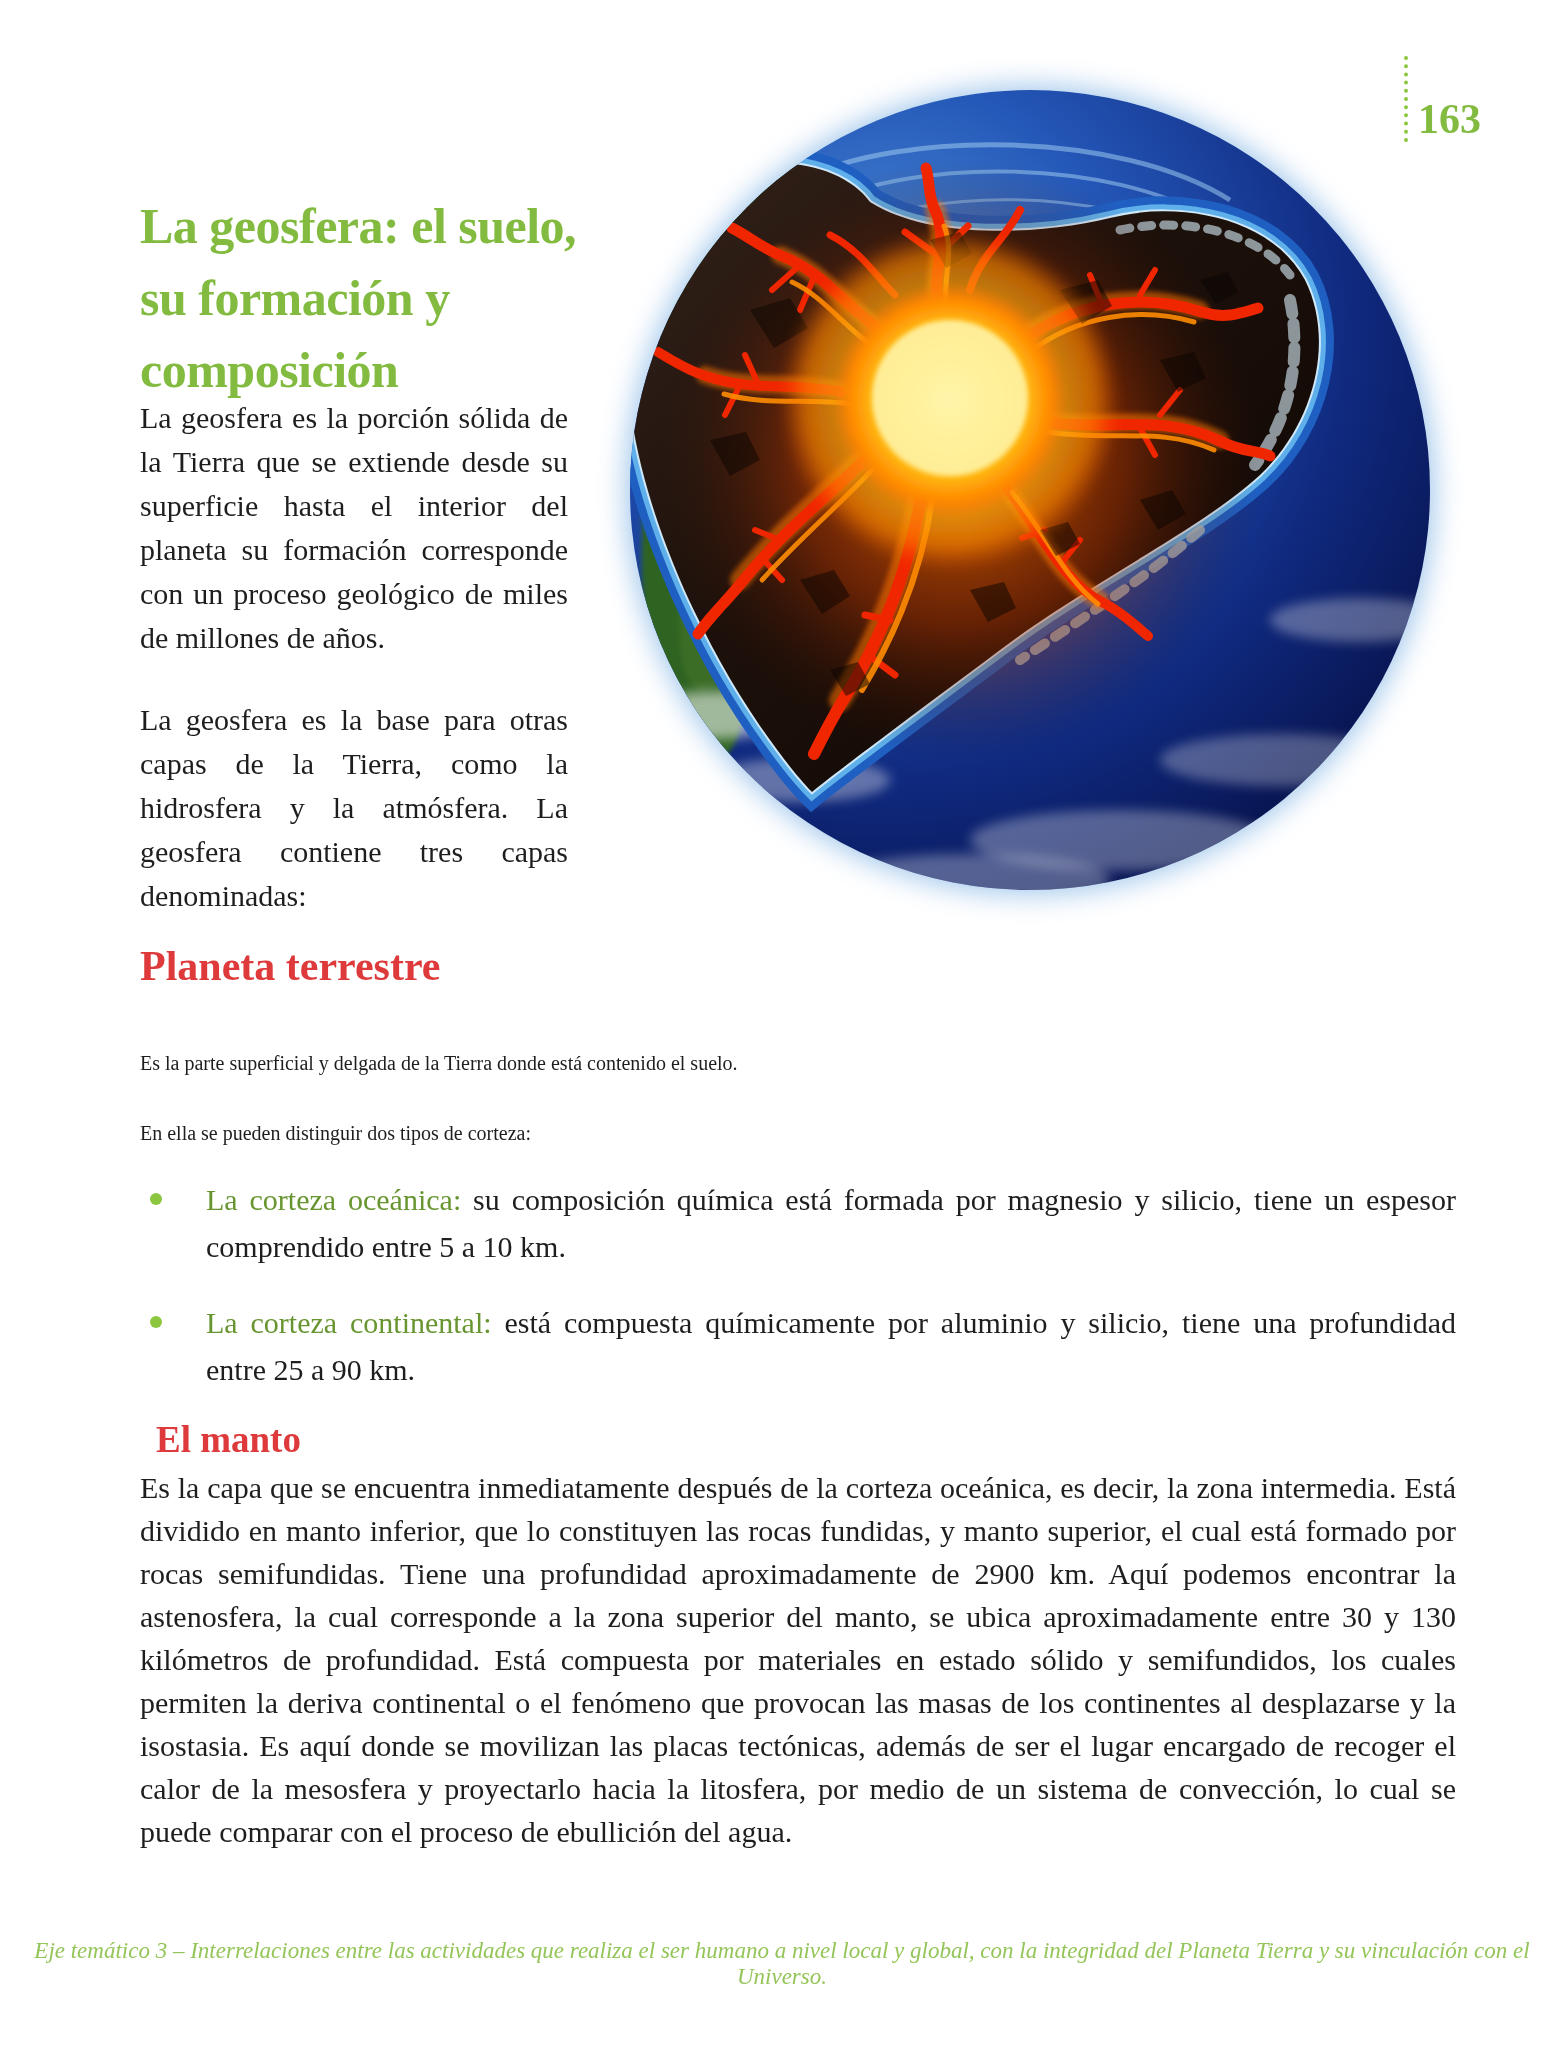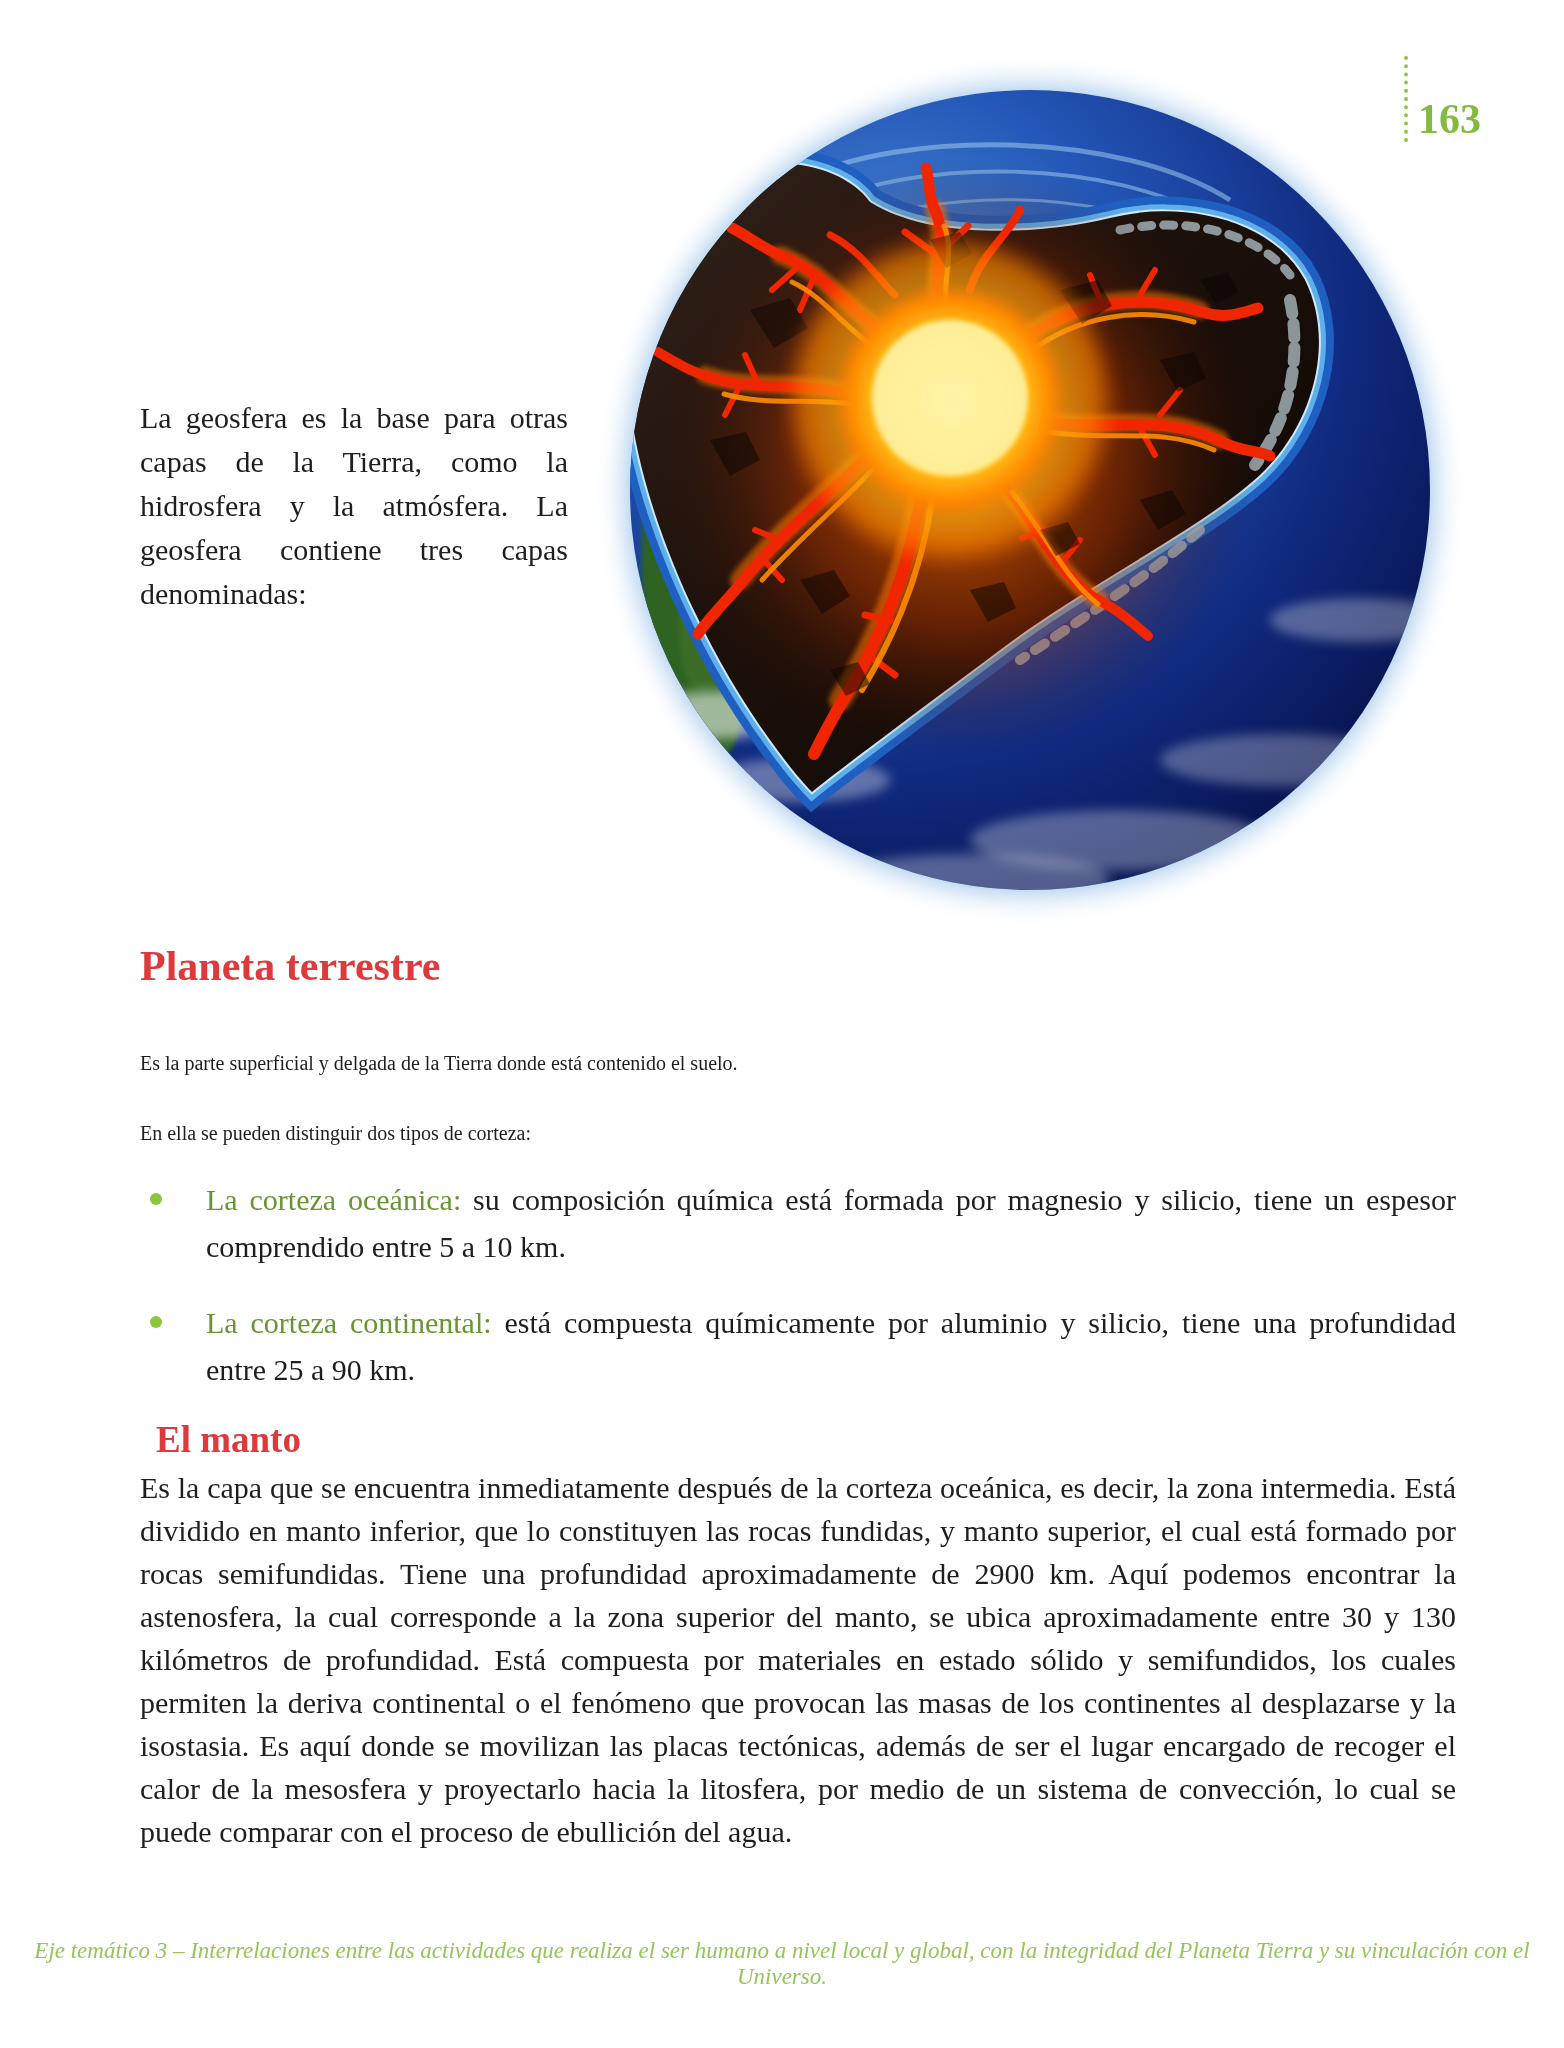--- a/index.html
+++ b/index.html
@@ -73,22 +73,28 @@
 </head>
 <body>
 
 <div class="page">
 
   <div class="pagenum-wrap">
     <div class="dotted-rule"></div>
     <div class="pagenum">163</div>
   </div>
 
+  <h1 class="title">
+    <span>La geosfera: el suelo,</span>
+    <span>su formación y</span>
+    <span>composición</span>
+  </h1>
 
   <div class="intro-col">
+    <p>La geosfera es la porción sólida de la Tierra que se extiende desde su superficie hasta el interior del planeta su formación corresponde con un proceso geológico de miles de millones de años.</p>
     <p>La geosfera es la base para otras capas de la Tierra, como la hidrosfera y la atmósfera. La geosfera contiene tres capas denominadas:</p>
   </div>
 
   <svg class="earth" viewBox="0 0 980 900" xmlns="http://www.w3.org/2000/svg">
     <defs>
       <radialGradient id="ocean" cx="32%" cy="28%" r="85%">
         <stop offset="0%" stop-color="#4d8fd8"></stop>
         <stop offset="35%" stop-color="#2457b8"></stop>
         <stop offset="68%" stop-color="#102a80"></stop>
         <stop offset="100%" stop-color="#060f45"></stop>

